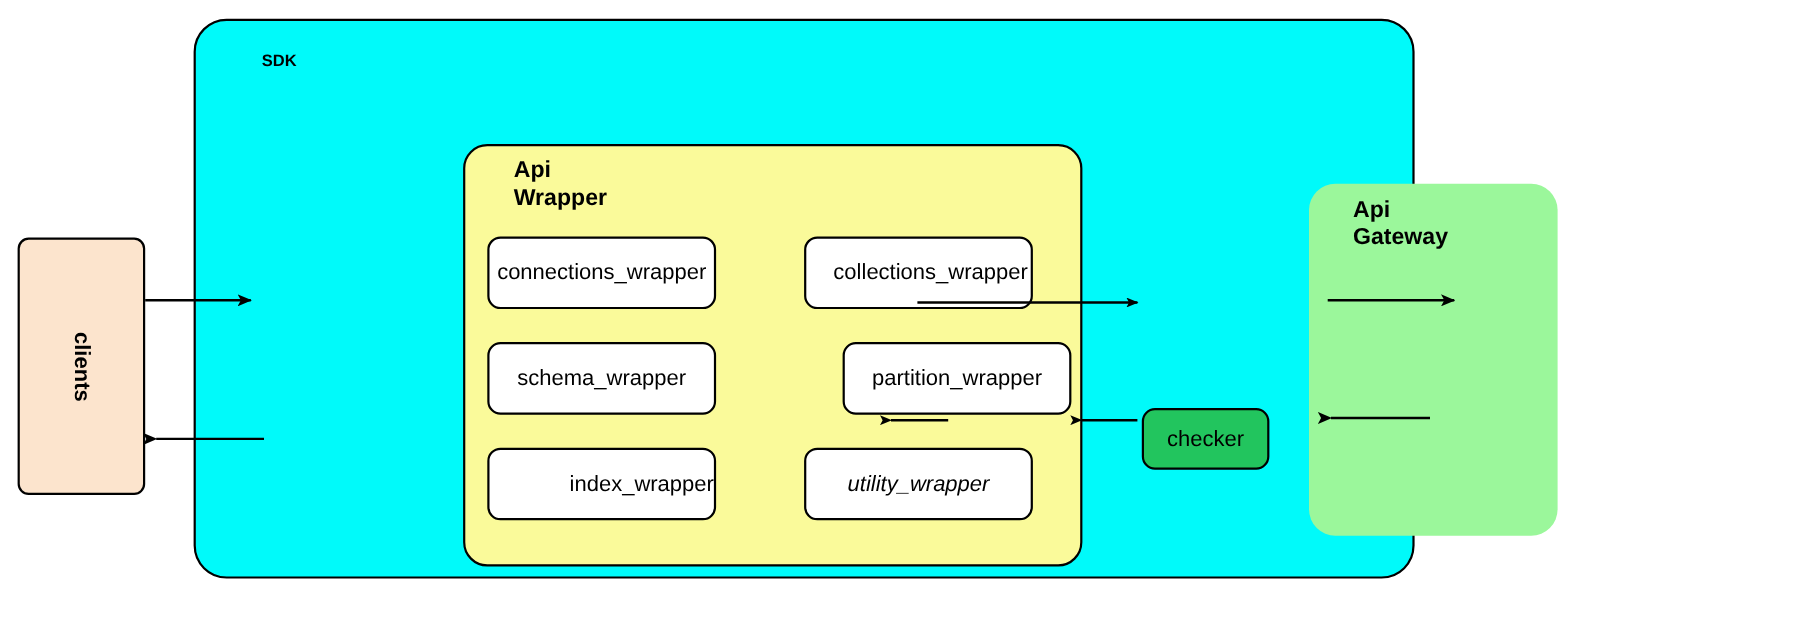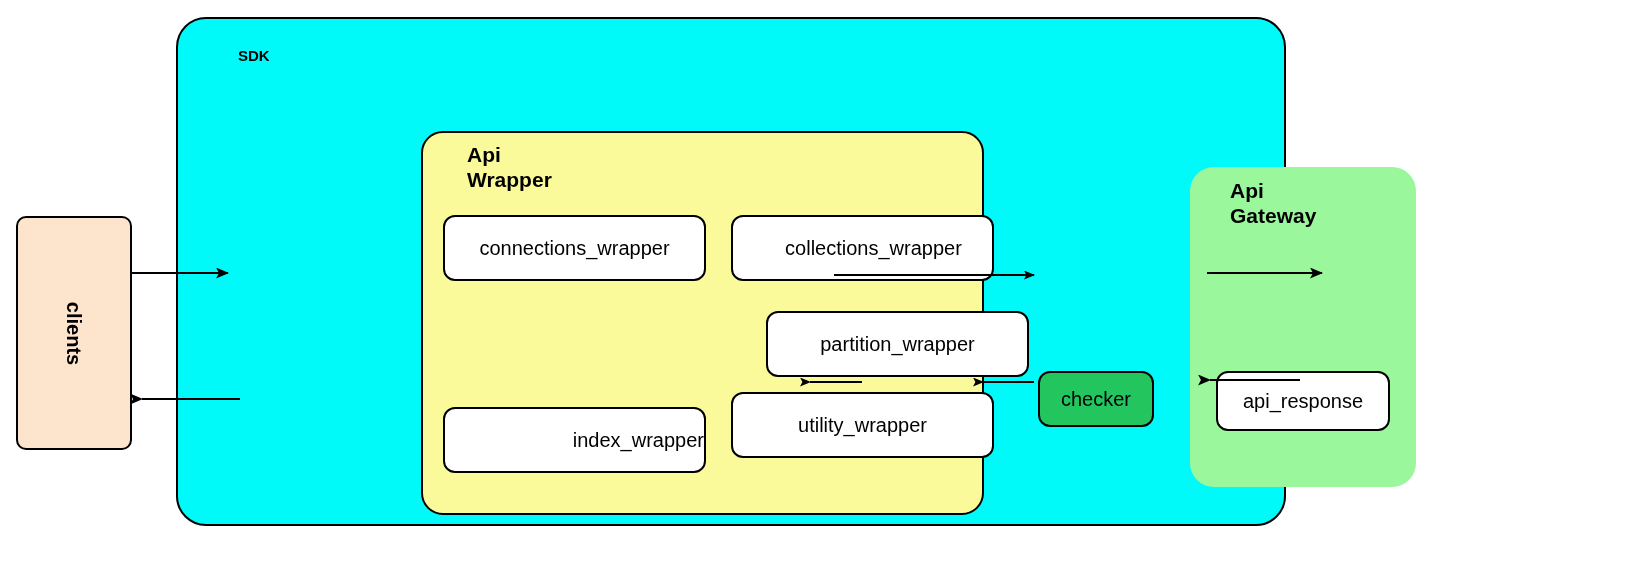--- a/index.html
+++ b/index.html
@@ -70,21 +70,21 @@
     line-height: 1.18;
     white-space: pre;
   }
 
   
   .wrap-card {
     background: #FFFFFF;
     border: 2px solid #000000;
     border-radius: 12px;
     font-size: 20px;
-    width: 263px;
+    width: 208px;
     height: 66px;
   }
 
   
   .api-gateway {
     left: 1012px;
     top: 148px;
     width: 226px;
     height: 320px;
     background: #9BF79B;
@@ -162,38 +162,38 @@
     <div class="box api-wrapper">
       <div class="api-wrapper-label"><span>Api</span><br><span>Wrapper</span></div>
 
       <div class="box wrap-card" style="left:20px; top:82px;">
         <span>connections_wrapper</span>
       </div>
       <div class="box wrap-card" style="left:308px; top:82px;padding-left:22px;">
         <span>collections_wrapper</span>
       </div>
 
+      <div class="box wrap-card" style="left:20px; top:178px;">
+        <span>schema_wrapper</span>
+      </div>
       <div class="box wrap-card" style="left:323px; top:178px;margin-left:20px;">
         <span>partition_wrapper</span>
       </div>
 
       <div class="box wrap-card" style="left:20px; top:274px;justify-content:flex-end;">
         <span>index_wrapper</span>
       </div>
-      <div class="box wrap-card" style="left:308px; top:259px;">
+      <div class="box wrap-card" style="left:308px; top:274px;font-style:italic;">
         <span>utility_wrapper</span>
       </div>
     </div>
 
     <div class="box api-gateway">
       <div class="api-gateway-label"><span>Api</span><br><span>Gateway</span></div>
 
-      <div class="box gw-card" style="left:26px; top:204px;">
-        <span>api_response</span>
-      </div>
     </div>
 
     <div class="box checker-box">
       <span>checker</span>
     </div>
 
     <div class="conn" style="left:0; top:0;">
       <svg width="1110" height="509">
         <defs>
           <marker id="ah-r" markerWidth="11" markerHeight="9" refX="10" refY="4.5" orient="auto" markerUnits="userSpaceOnUse">

